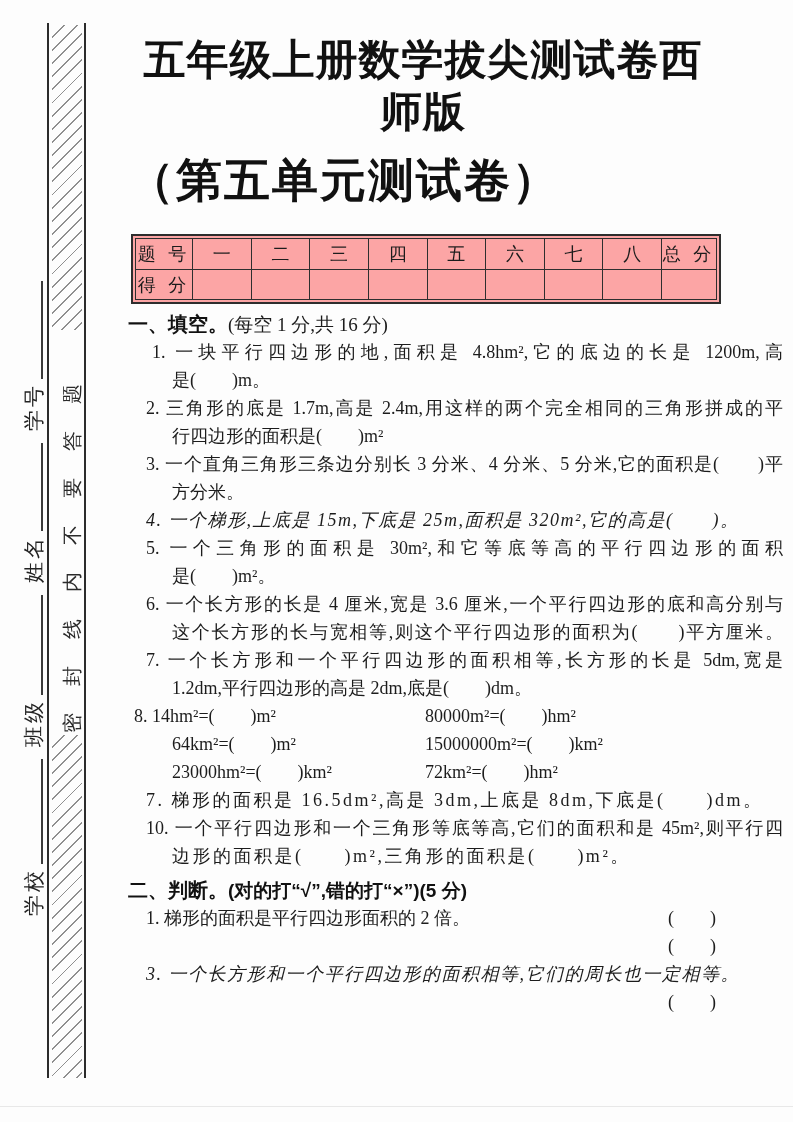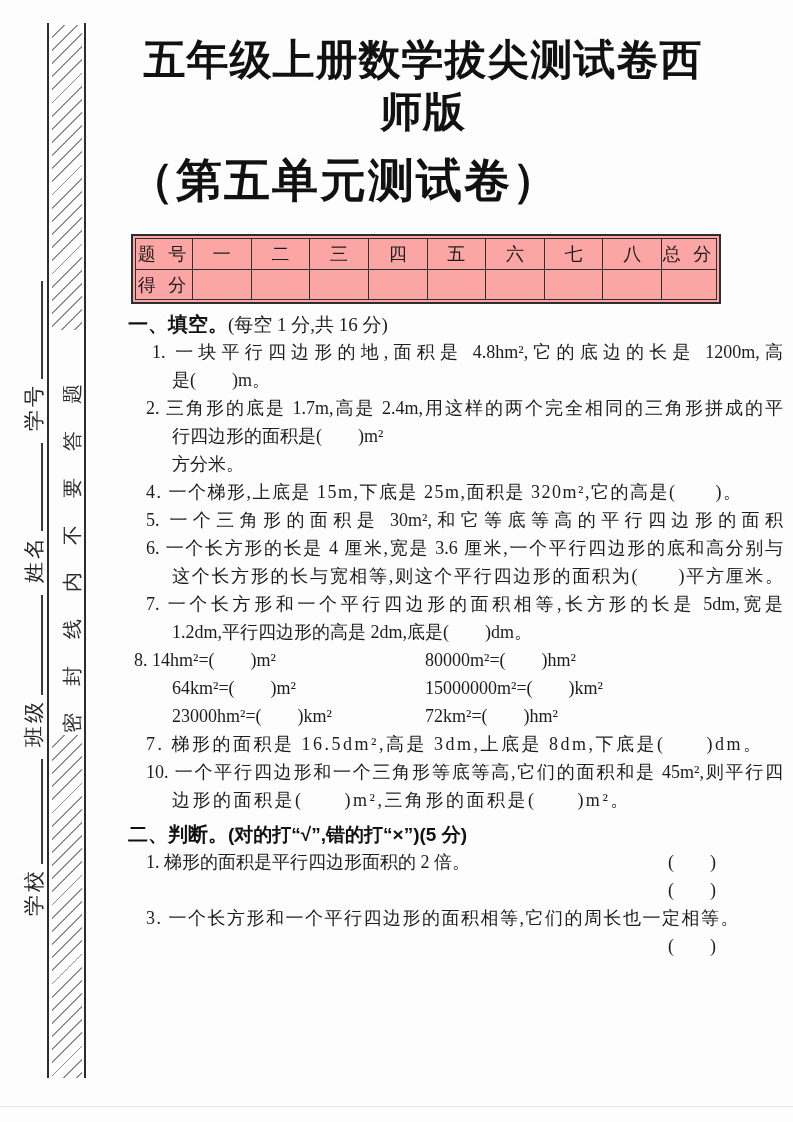--- a/index.html
+++ b/index.html
@@ -88,21 +88,21 @@
 
   .ln {
     position:relative; width:655px; box-sizing:border-box;
     height:28px; line-height:28px; font-size:18px;
     white-space:nowrap; color:#1c1c1c;
   }
   .first  { padding-left:18px; }
   .firstq1{ padding-left:24px; }
   .cont   { padding-left:44px; }
   .just   { text-align:justify; text-align-last:justify; text-justify:inter-character; }
-  .sp1 { letter-spacing:1.5px; }
+  .sp1 { letter-spacing:1.5px;font-style:italic; }
   .sp2 { letter-spacing:2.5px; }
 
   .pad6  { padding-left:6px; }
   .conv-right { position:absolute; left:297px; top:0; }
 
   .judge-paren { position:absolute; left:540px; top:0; letter-spacing:0; }
 
   .bottom-edge { position:absolute; left:0; top:1106px; width:793px; height:1px; background:#e8e8e8; }
 </style>
 </head>
@@ -165,23 +165,25 @@
     </div>
 
     <div class="sec-heading">
       <span class="sec-strong">一、填空。</span><span class="sec-note">(每空 1 分,共 16 分)</span>
     </div>
 
     <div class="ln firstq1 just">1. 一块平行四边形的地,面积是 4.8hm²,它的底边的长是 1200m,高</div>
     <div class="ln cont">是(　　)m。</div>
     <div class="ln first just">2. 三角形的底是 1.7m,高是 2.4m,用这样的两个完全相同的三角形拼成的平</div>
     <div class="ln cont">行四边形的面积是(　　)m²</div>
+    <div class="ln first just">3. 一个直角三角形三条边分别长 3 分米、4 分米、5 分米,它的面积是(　　)平</div>
     <div class="ln cont">方分米。</div>
     <div class="ln first sp1">4. 一个梯形,上底是 15m,下底是 25m,面积是 320m²,它的高是(　　)。</div>
     <div class="ln first just">5. 一个三角形的面积是 30m²,和它等底等高的平行四边形的面积</div>
+    <div class="ln cont">是(　　)m²。</div>
     <div class="ln first just">6. 一个长方形的长是 4 厘米,宽是 3.6 厘米,一个平行四边形的底和高分别与</div>
     <div class="ln cont just">这个长方形的长与宽相等,则这个平行四边形的面积为(　　)平方厘米。</div>
     <div class="ln first just">7. 一个长方形和一个平行四边形的面积相等,长方形的长是 5dm,宽是</div>
     <div class="ln cont">1.2dm,平行四边形的高是 2dm,底是(　　)dm。</div>
 
     <div class="ln pad6">
       <span>8. 14hm²=(　　)m²</span>
       <span class="conv-right">80000m²=(　　)hm²</span>
     </div>
     <div class="ln cont">

